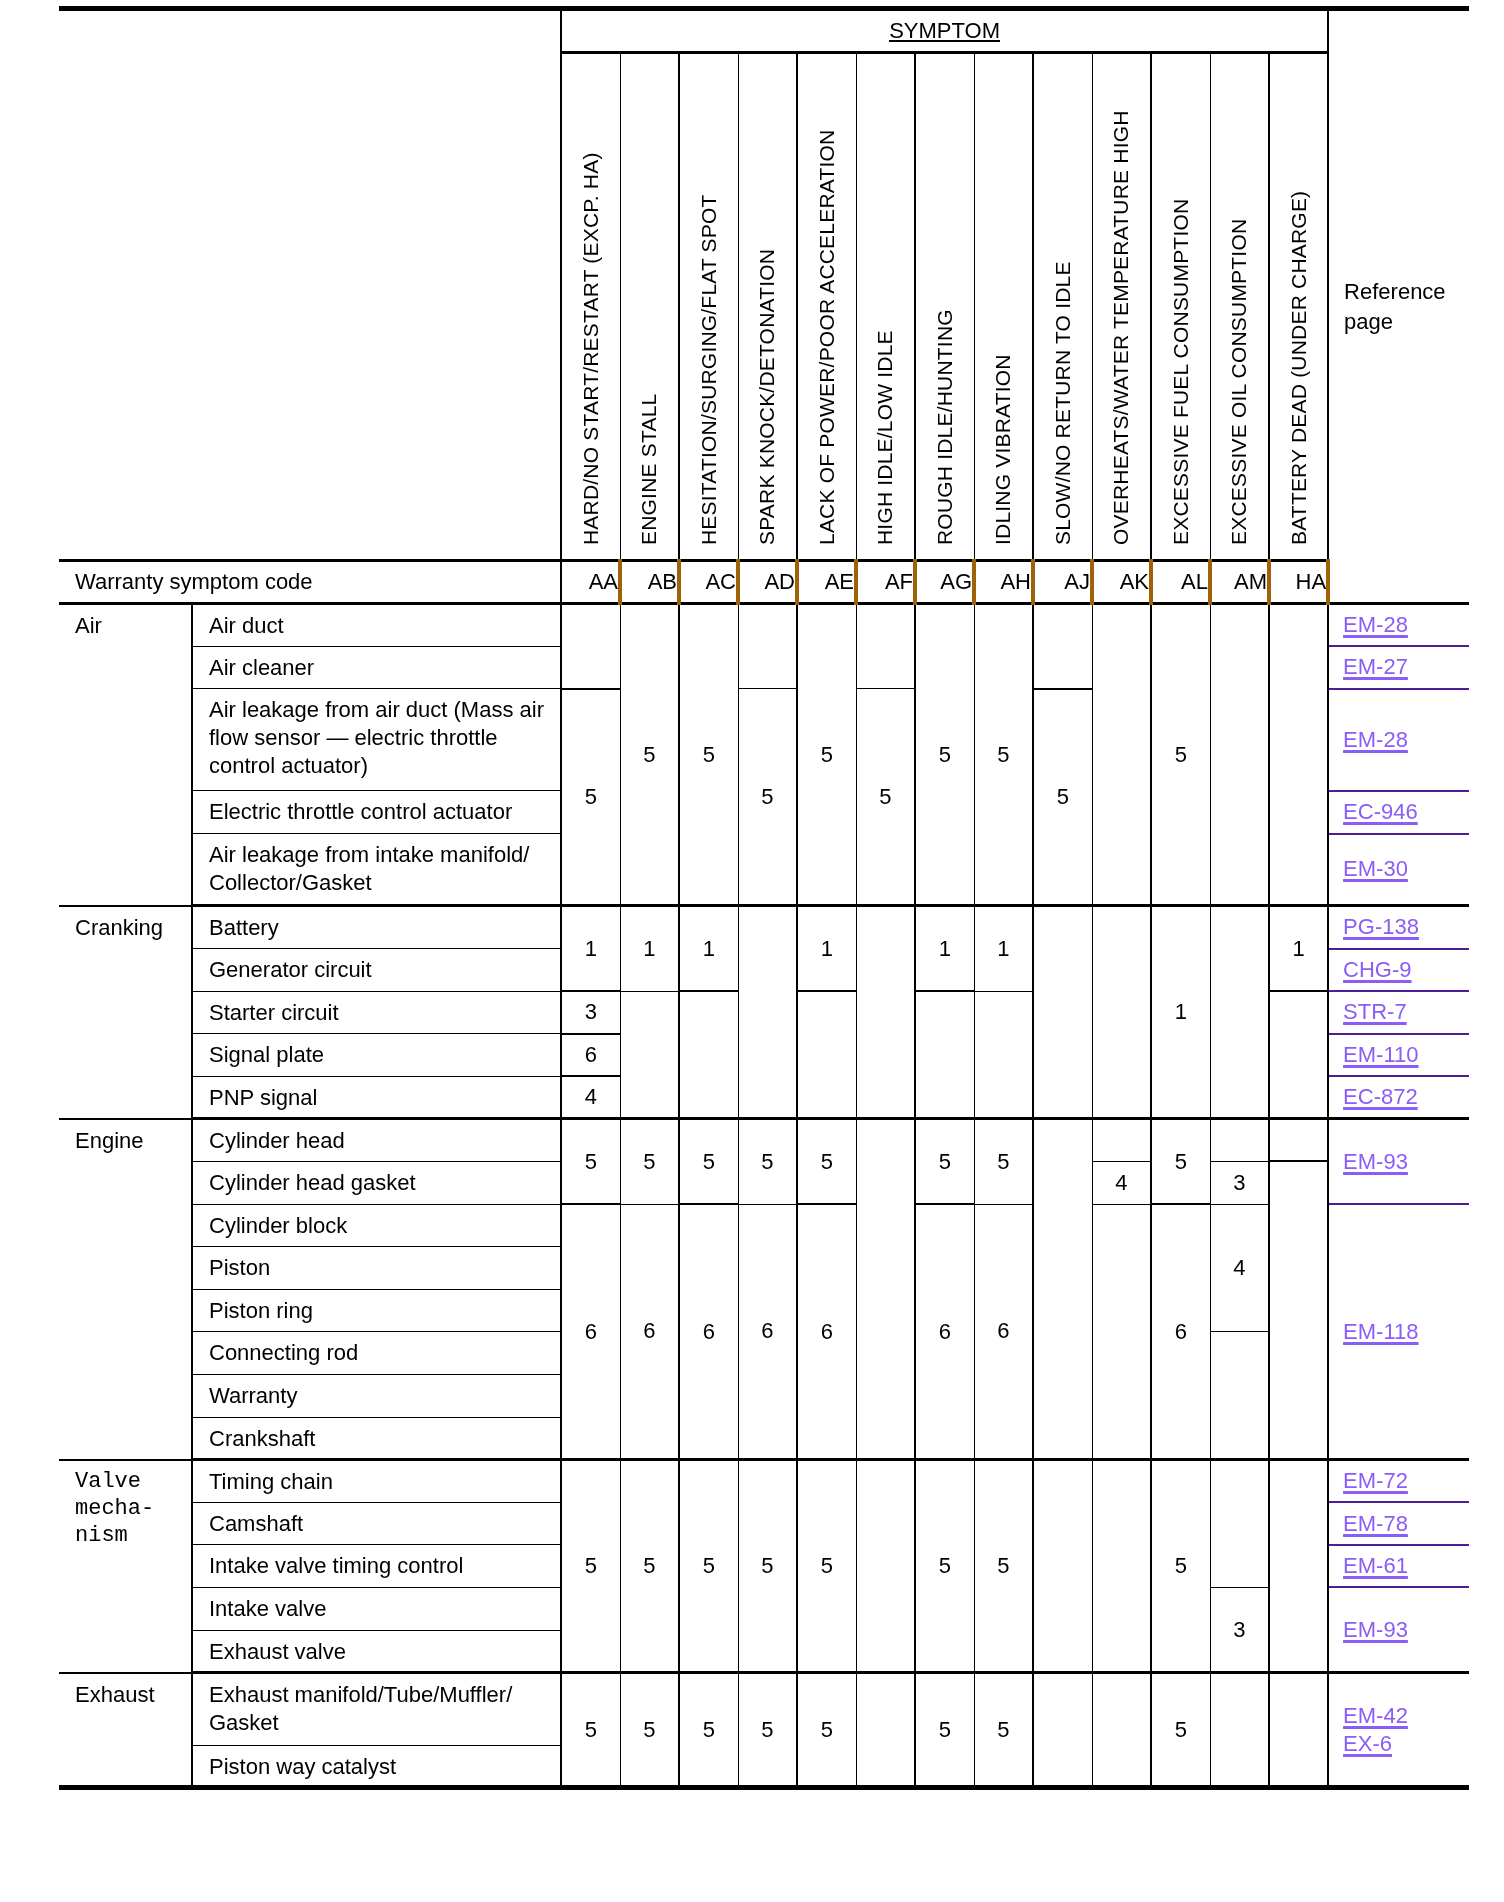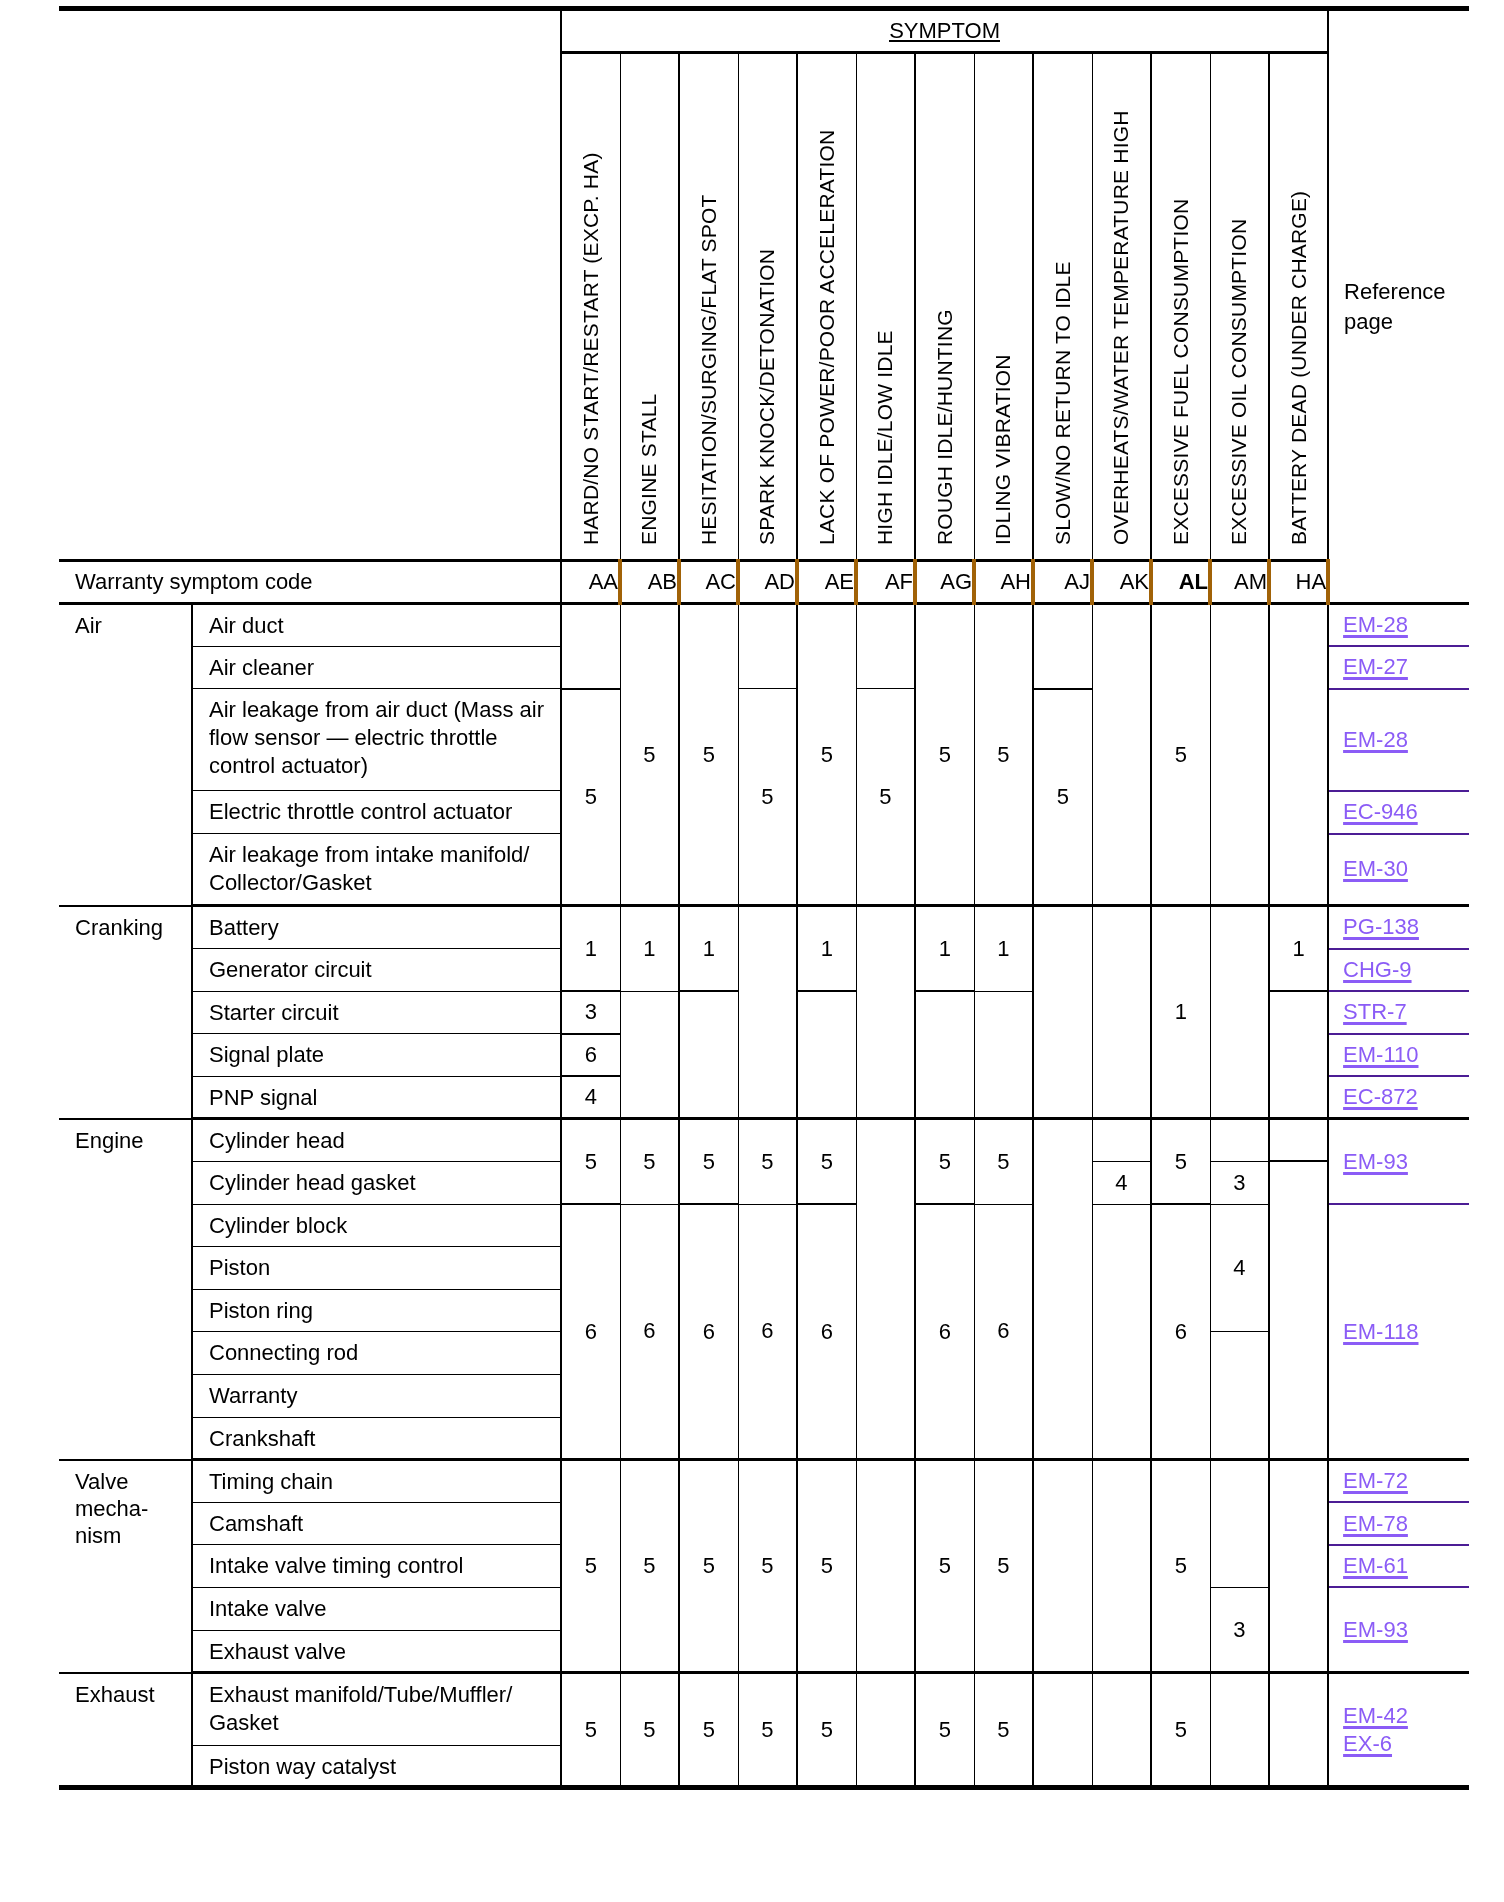--- a/index.html
+++ b/index.html
@@ -115,21 +115,21 @@
       <td class="code thick-l" style="border-left: 2px solid rgb(0, 0, 0);">AA</td>
           <td class="code" style="border-left: 1px solid rgb(0, 0, 0);">AB</td>
           <td class="code thick-l" style="border-left: 2px solid rgb(0, 0, 0);">AC</td>
           <td class="code" style="border-left: 1px solid rgb(0, 0, 0);">AD</td>
           <td class="code thick-l" style="border-left: 2px solid rgb(0, 0, 0);">AE</td>
           <td class="code" style="border-left: 1px solid rgb(0, 0, 0);">AF</td>
           <td class="code thick-l" style="border-left: 2px solid rgb(0, 0, 0);">AG</td>
           <td class="code" style="border-left: 1px solid rgb(0, 0, 0);">AH</td>
           <td class="code thick-l" style="border-left: 2px solid rgb(0, 0, 0);">AJ</td>
           <td class="code" style="border-left: 1px solid rgb(0, 0, 0);">AK</td>
-          <td class="code thick-l" style="border-left: 2px solid rgb(0, 0, 0); font-weight: bold;">AL</td>
+          <td class="code thick-l" style="border-left: 2px solid rgb(0, 0, 0);">AL</td>
           <td class="code" style="border-left: 1px solid rgb(0, 0, 0);">AM</td>
           <td class="code thick-l" style="border-left: 2px solid rgb(0, 0, 0);">HA</td>
         </tr>
     </thead>
     <tbody id="tbody">
         <tr class="sec-start" style="height: 42.6px;">
           <td class="cat" rowspan="5">Air</td>
           <td class="item" style="border-top: 3px solid rgb(0, 0, 0);">Air duct</td>
           <td class="val" rowspan="2" style="border-left: 2px solid rgb(0, 0, 0); border-top: 3px solid rgb(0, 0, 0);"></td>
           <td class="val" rowspan="5" style="border-left: 1px solid rgb(0, 0, 0); border-top: 3px solid rgb(0, 0, 0);">5</td>
@@ -257,21 +257,21 @@
           <td class="item">Connecting rod</td>
           <td class="val" rowspan="3" style="border-left: 1px solid rgb(0, 0, 0); border-top: 1px solid rgb(0, 0, 0);"></td>
         </tr>
         <tr style="height: 42.6px;">
           <td class="item">Warranty</td>
         </tr>
         <tr style="height: 42.6px;">
           <td class="item">Crankshaft</td>
         </tr>
         <tr class="sec-start" style="height: 42.6px;">
-          <td class="cat" rowspan="5" style="word-spacing: 200px; ">Valve mecha- nism</td>
+          <td class="cat" rowspan="5" style="word-spacing: 200px;  font-family: Liberation Mono, monospace;">Valve mecha- nism</td>
           <td class="item" style="border-top: 3px solid rgb(0, 0, 0);">Timing chain</td>
           <td class="val" rowspan="5" style="border-left: 2px solid rgb(0, 0, 0); border-top: 3px solid rgb(0, 0, 0);">5</td>
           <td class="val" rowspan="5" style="border-left: 1px solid rgb(0, 0, 0); border-top: 3px solid rgb(0, 0, 0);">5</td>
           <td class="val" rowspan="5" style="border-left: 2px solid rgb(0, 0, 0); border-top: 3px solid rgb(0, 0, 0);">5</td>
           <td class="val" rowspan="5" style="border-left: 1px solid rgb(0, 0, 0); border-top: 3px solid rgb(0, 0, 0);">5</td>
           <td class="val" rowspan="5" style="border-left: 2px solid rgb(0, 0, 0); border-top: 3px solid rgb(0, 0, 0);">5</td>
           <td class="val" rowspan="5" style="border-left: 1px solid rgb(0, 0, 0); border-top: 3px solid rgb(0, 0, 0);"></td>
           <td class="val" rowspan="5" style="border-left: 2px solid rgb(0, 0, 0); border-top: 3px solid rgb(0, 0, 0);">5</td>
           <td class="val" rowspan="5" style="border-left: 1px solid rgb(0, 0, 0); border-top: 3px solid rgb(0, 0, 0);">5</td>
           <td class="val" rowspan="5" style="border-left: 2px solid rgb(0, 0, 0); border-top: 3px solid rgb(0, 0, 0);"></td>

